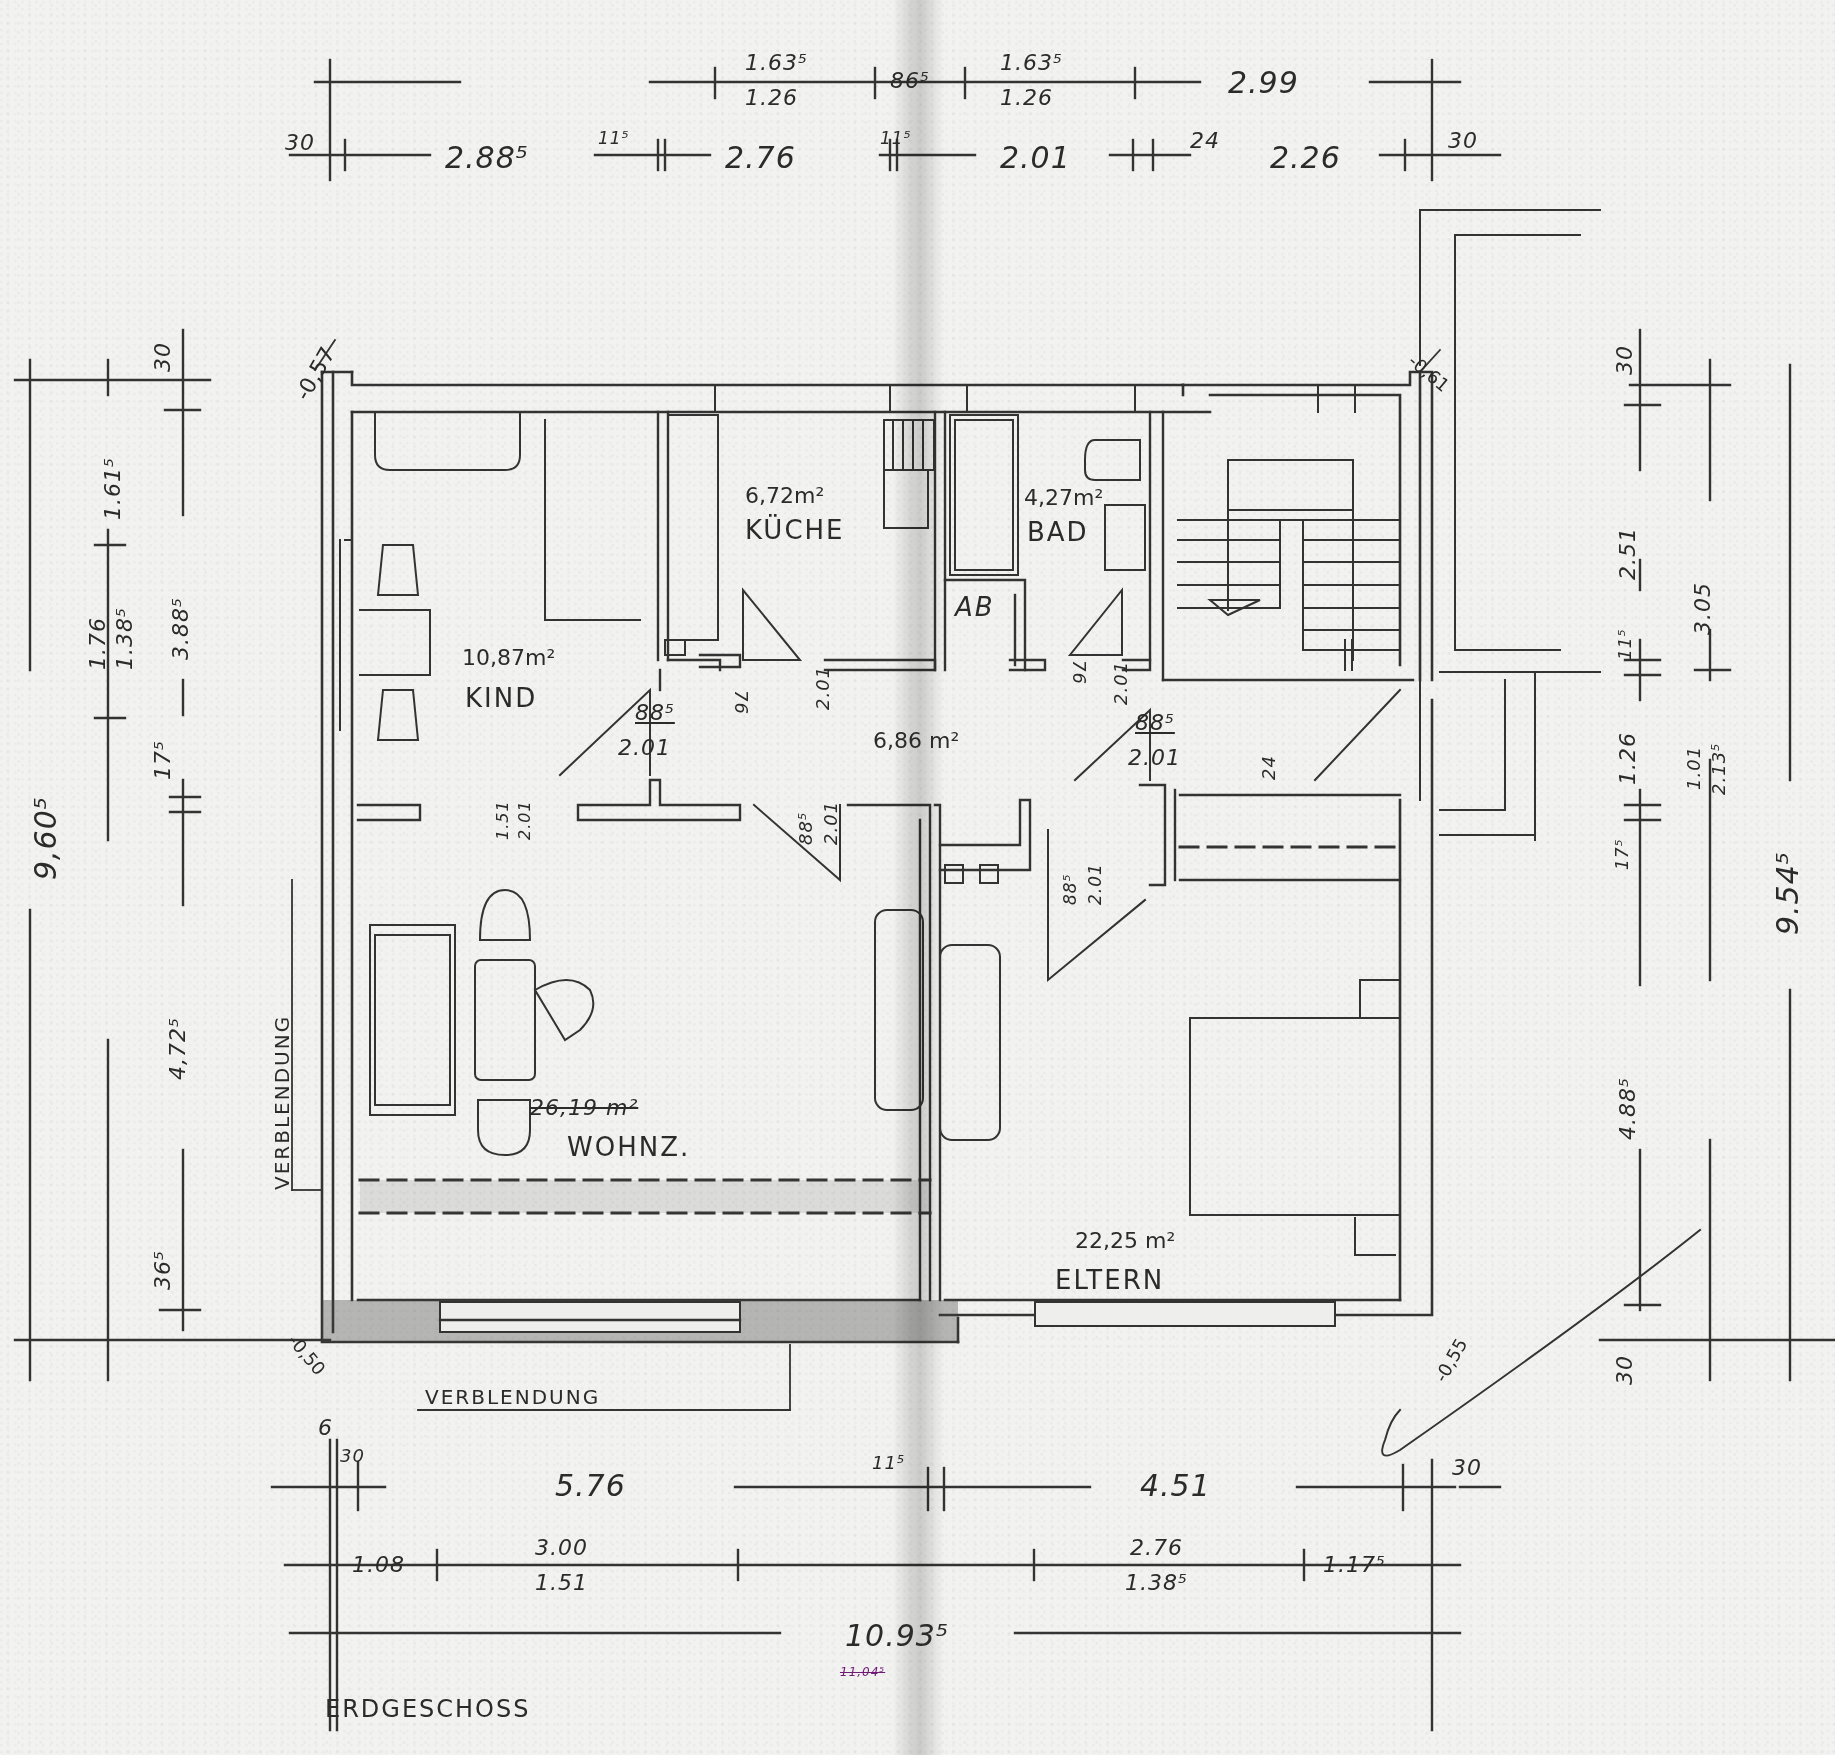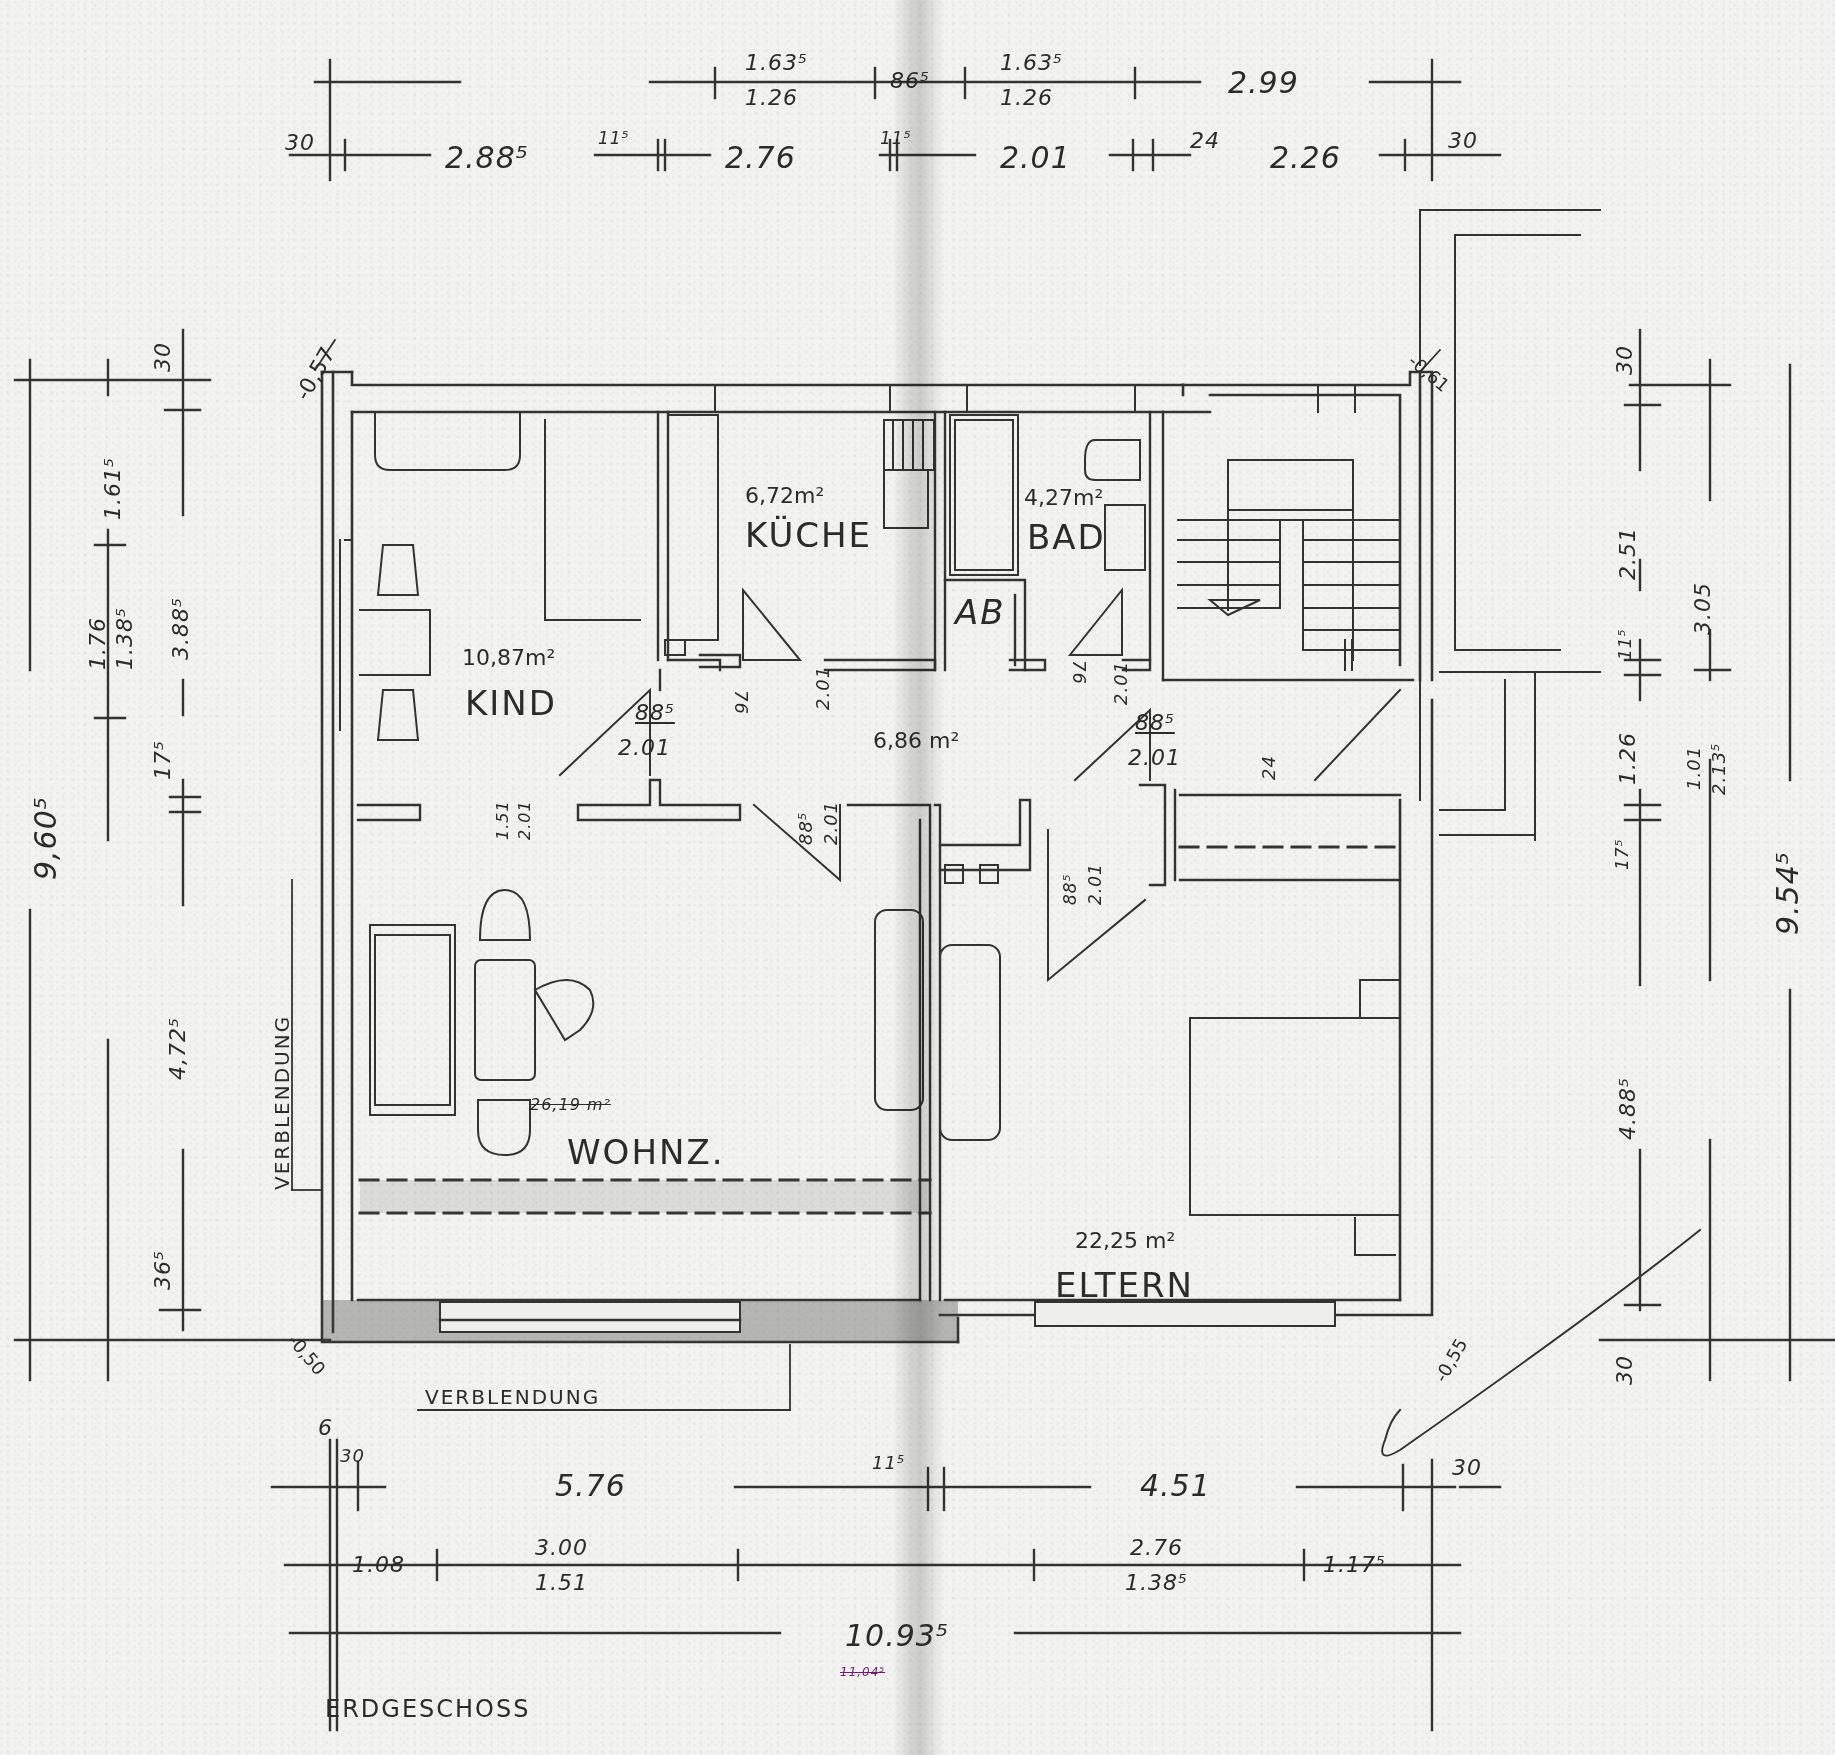--- a/index.html
+++ b/index.html
@@ -6,21 +6,21 @@
   body{width:1835px;height:1755px;background:#f1f1ef;position:relative;overflow:hidden;font-family:"DejaVu Sans",sans-serif;color:#2a2a2a;}
   .paper{position:absolute;inset:0;background:
     radial-gradient(circle at 20% 30%,rgba(0,0,0,0.025) 0 1px,transparent 2px) 0 0/7px 7px,
     radial-gradient(circle at 70% 60%,rgba(0,0,0,0.03) 0 1px,transparent 2px) 0 0/11px 9px,
     #f2f2f0;}
   .fold{position:absolute;left:892px;top:0;width:52px;height:1755px;background:linear-gradient(90deg,rgba(0,0,0,0) 0%,rgba(0,0,0,0.12) 35%,rgba(0,0,0,0.16) 55%,rgba(0,0,0,0) 100%);}
   svg.plan{position:absolute;left:0;top:0;}
   .t{position:absolute;white-space:nowrap;font-family:"DejaVu Sans",sans-serif;color:#2b2b2b;}
   .hand{font-family:"DejaVu Sans",sans-serif;font-style:italic;font-size:30px;letter-spacing:1px;}
   .small{font-size:22px;}
-  .room{font-size:34px;letter-spacing:2px;}
+  .room{font-size:26px;letter-spacing:2px;}
   .area{font-size:22px;}
   .rot{transform-origin:left top;}
 </style>
 </head>
 <body>
 
 <div class="paper"></div>
 
 <svg class="plan" width="1835" height="1755" viewBox="0 0 1835 1755">
   <g stroke="#333" stroke-width="2.4" fill="none" stroke-linecap="square">
@@ -297,21 +297,21 @@
 <div class="fold"></div>
 
 <div class="t area" style="left:462px;top:645px;">10,87m²</div>
 <div class="t room" style="left:465px;top:683px;">KIND</div>
 <div class="t area" style="left:745px;top:483px;text-align:right;">6,72m²</div>
 <div class="t room" style="left:745px;top:515px;">KÜCHE</div>
 <div class="t area" style="left:1024px;top:485px;">4,27m²</div>
 <div class="t room" style="left:1027px;top:517px;">BAD</div>
 <div class="t room" style="left:955px;top:592px;font-style:italic;">AB</div>
 <div class="t area" style="left:873px;top:728px;">6,86 m²</div>
-<div class="t area hand" style="left:530px;top:1095px;font-size:16px;text-decoration:line-through;">26,19 m²</div>
+<div class="t area hand" style="left:530px;top:1095px;font-size:22px;text-decoration:line-through;">26,19 m²</div>
 <div class="t room" style="left:567px;top:1132px;">WOHNZ.</div>
 <div class="t area" style="left:1075px;top:1228px;">22,25 m²</div>
 <div class="t room" style="left:1055px;top:1265px;">ELTERN</div>
 
 <div class="t room" style="left:325px;top:1695px;font-size:24px;">ERDGESCHOSS</div>
 <div class="t room" style="left:425px;top:1385px;font-size:20px;">VERBLENDUNG</div>
 <div class="t room rot" style="left:270px;top:1190px;font-size:20px;transform:rotate(-90deg);">VERBLENDUNG</div>
 
 <div class="t small rot" style="left:290px;top:392px;transform:rotate(-60deg);">-0,57</div>
 <div class="t small rot" style="left:1418px;top:350px;transform:rotate(40deg);font-size:18px;">-0,61</div>

